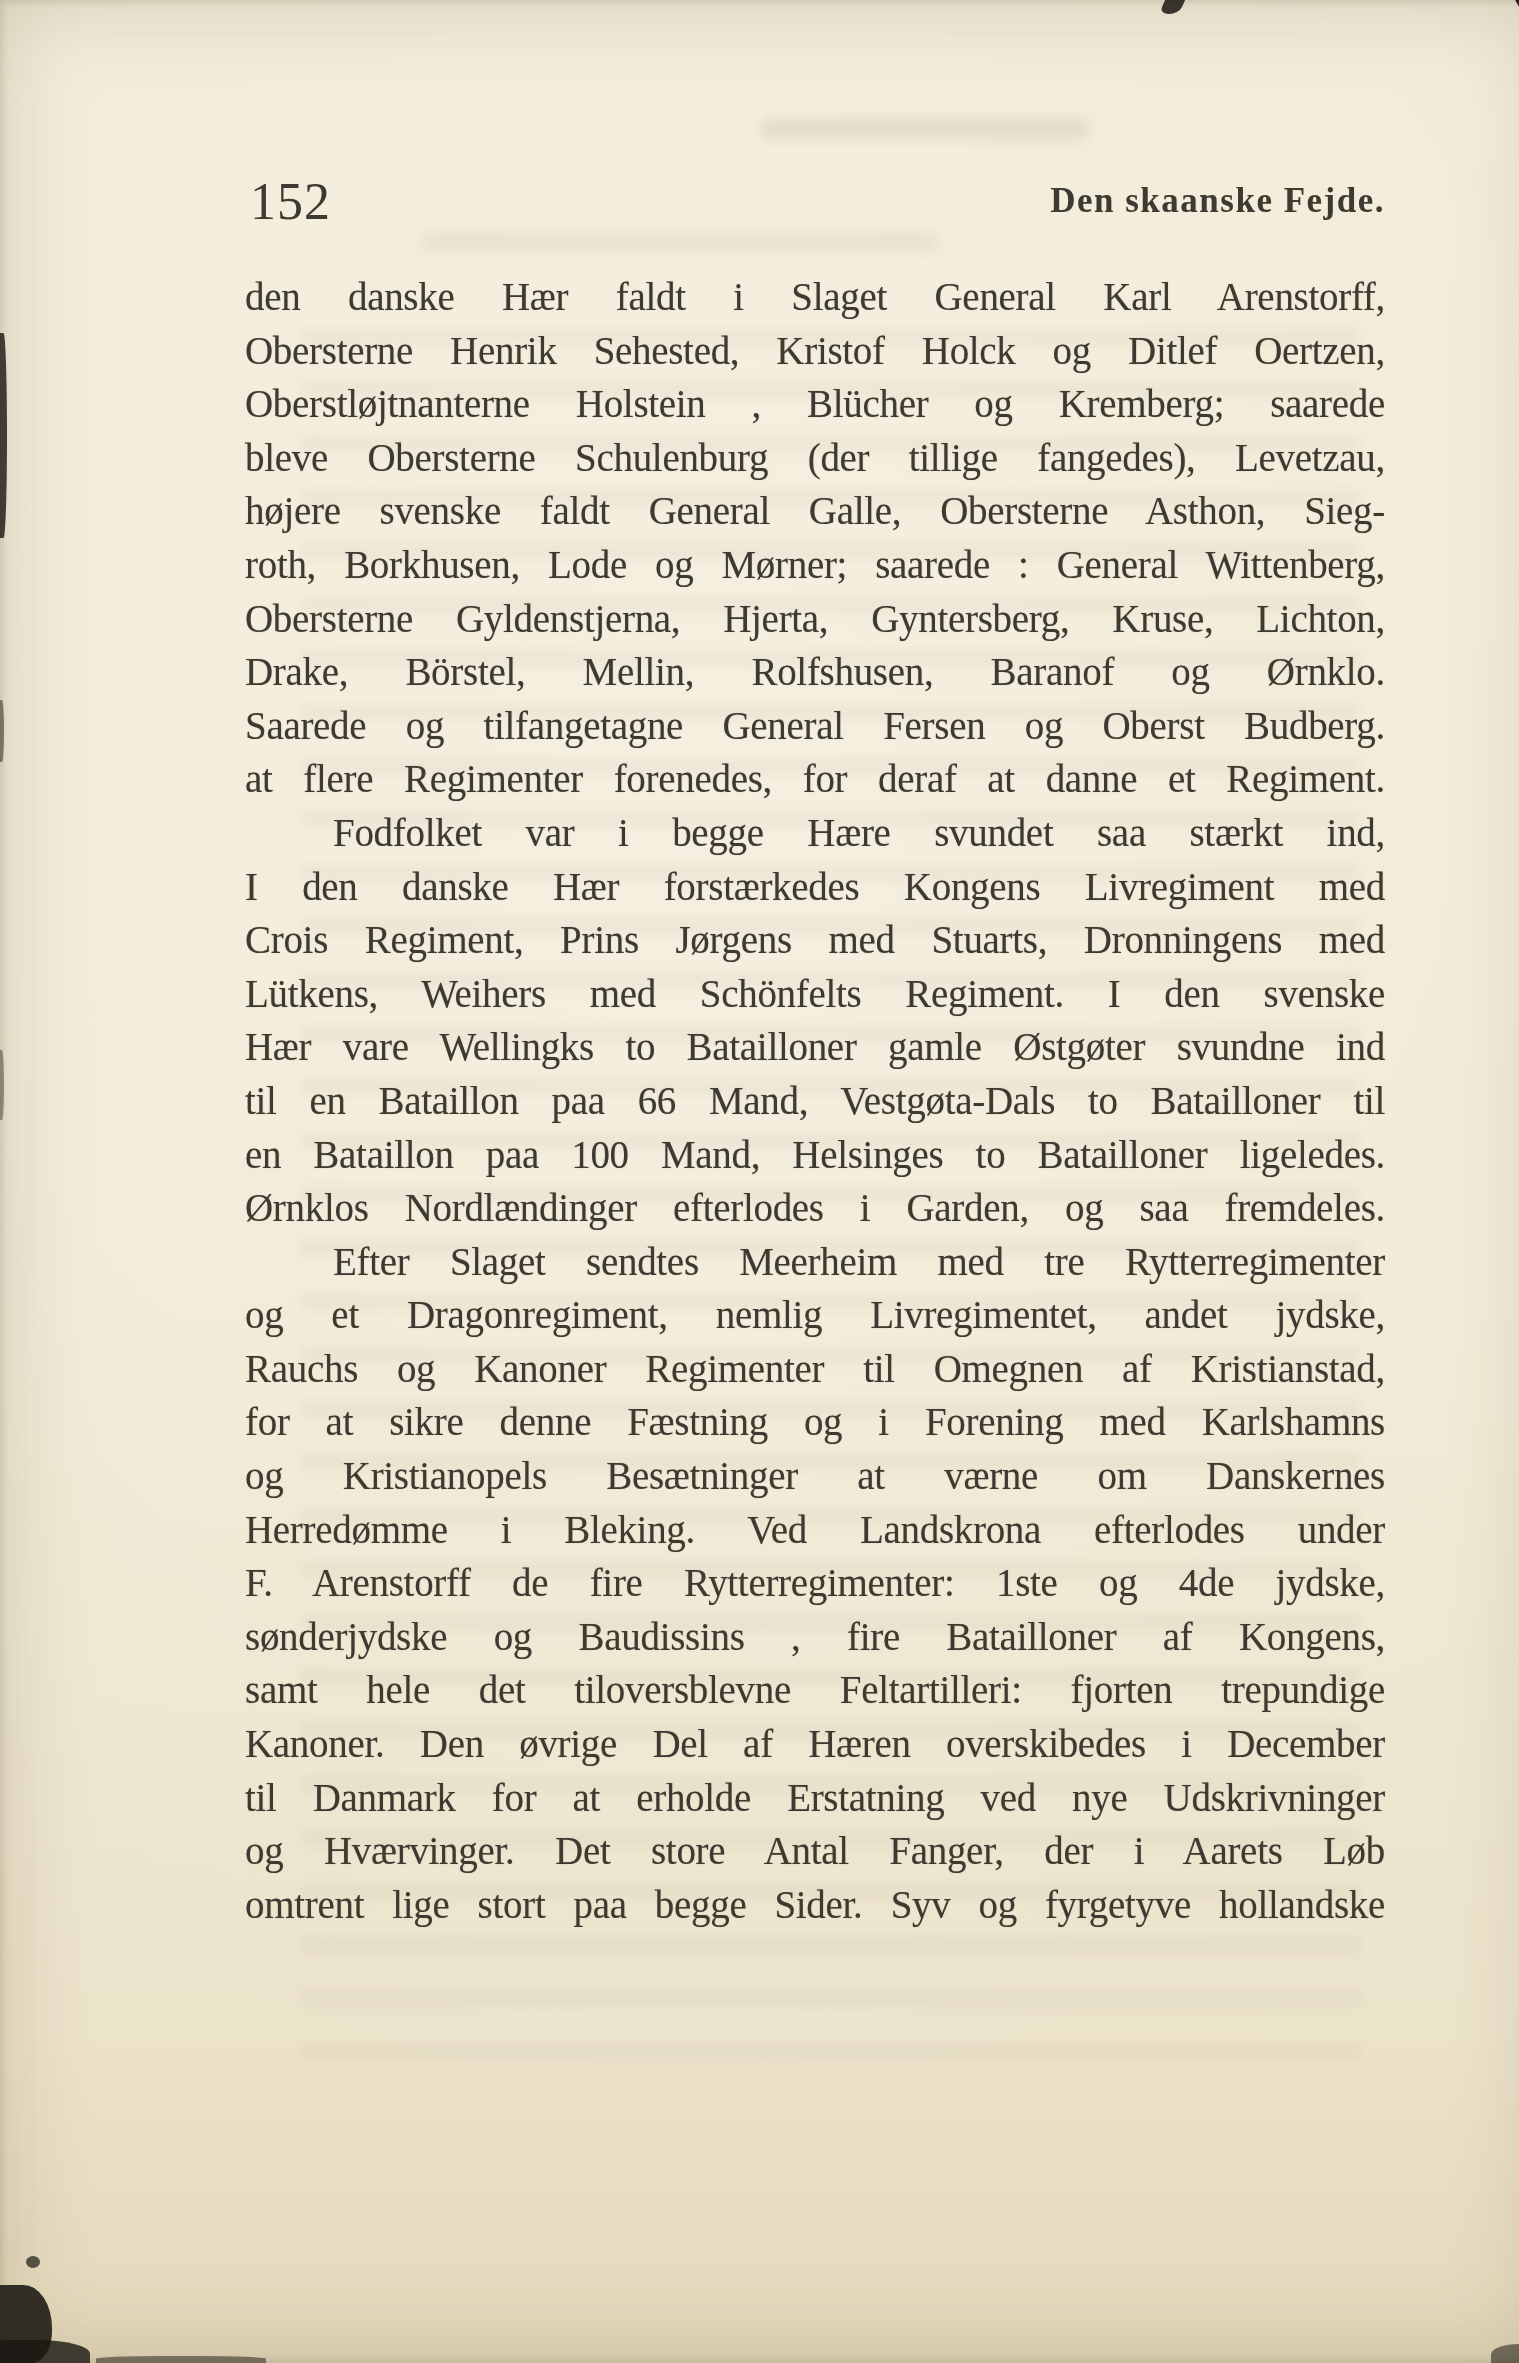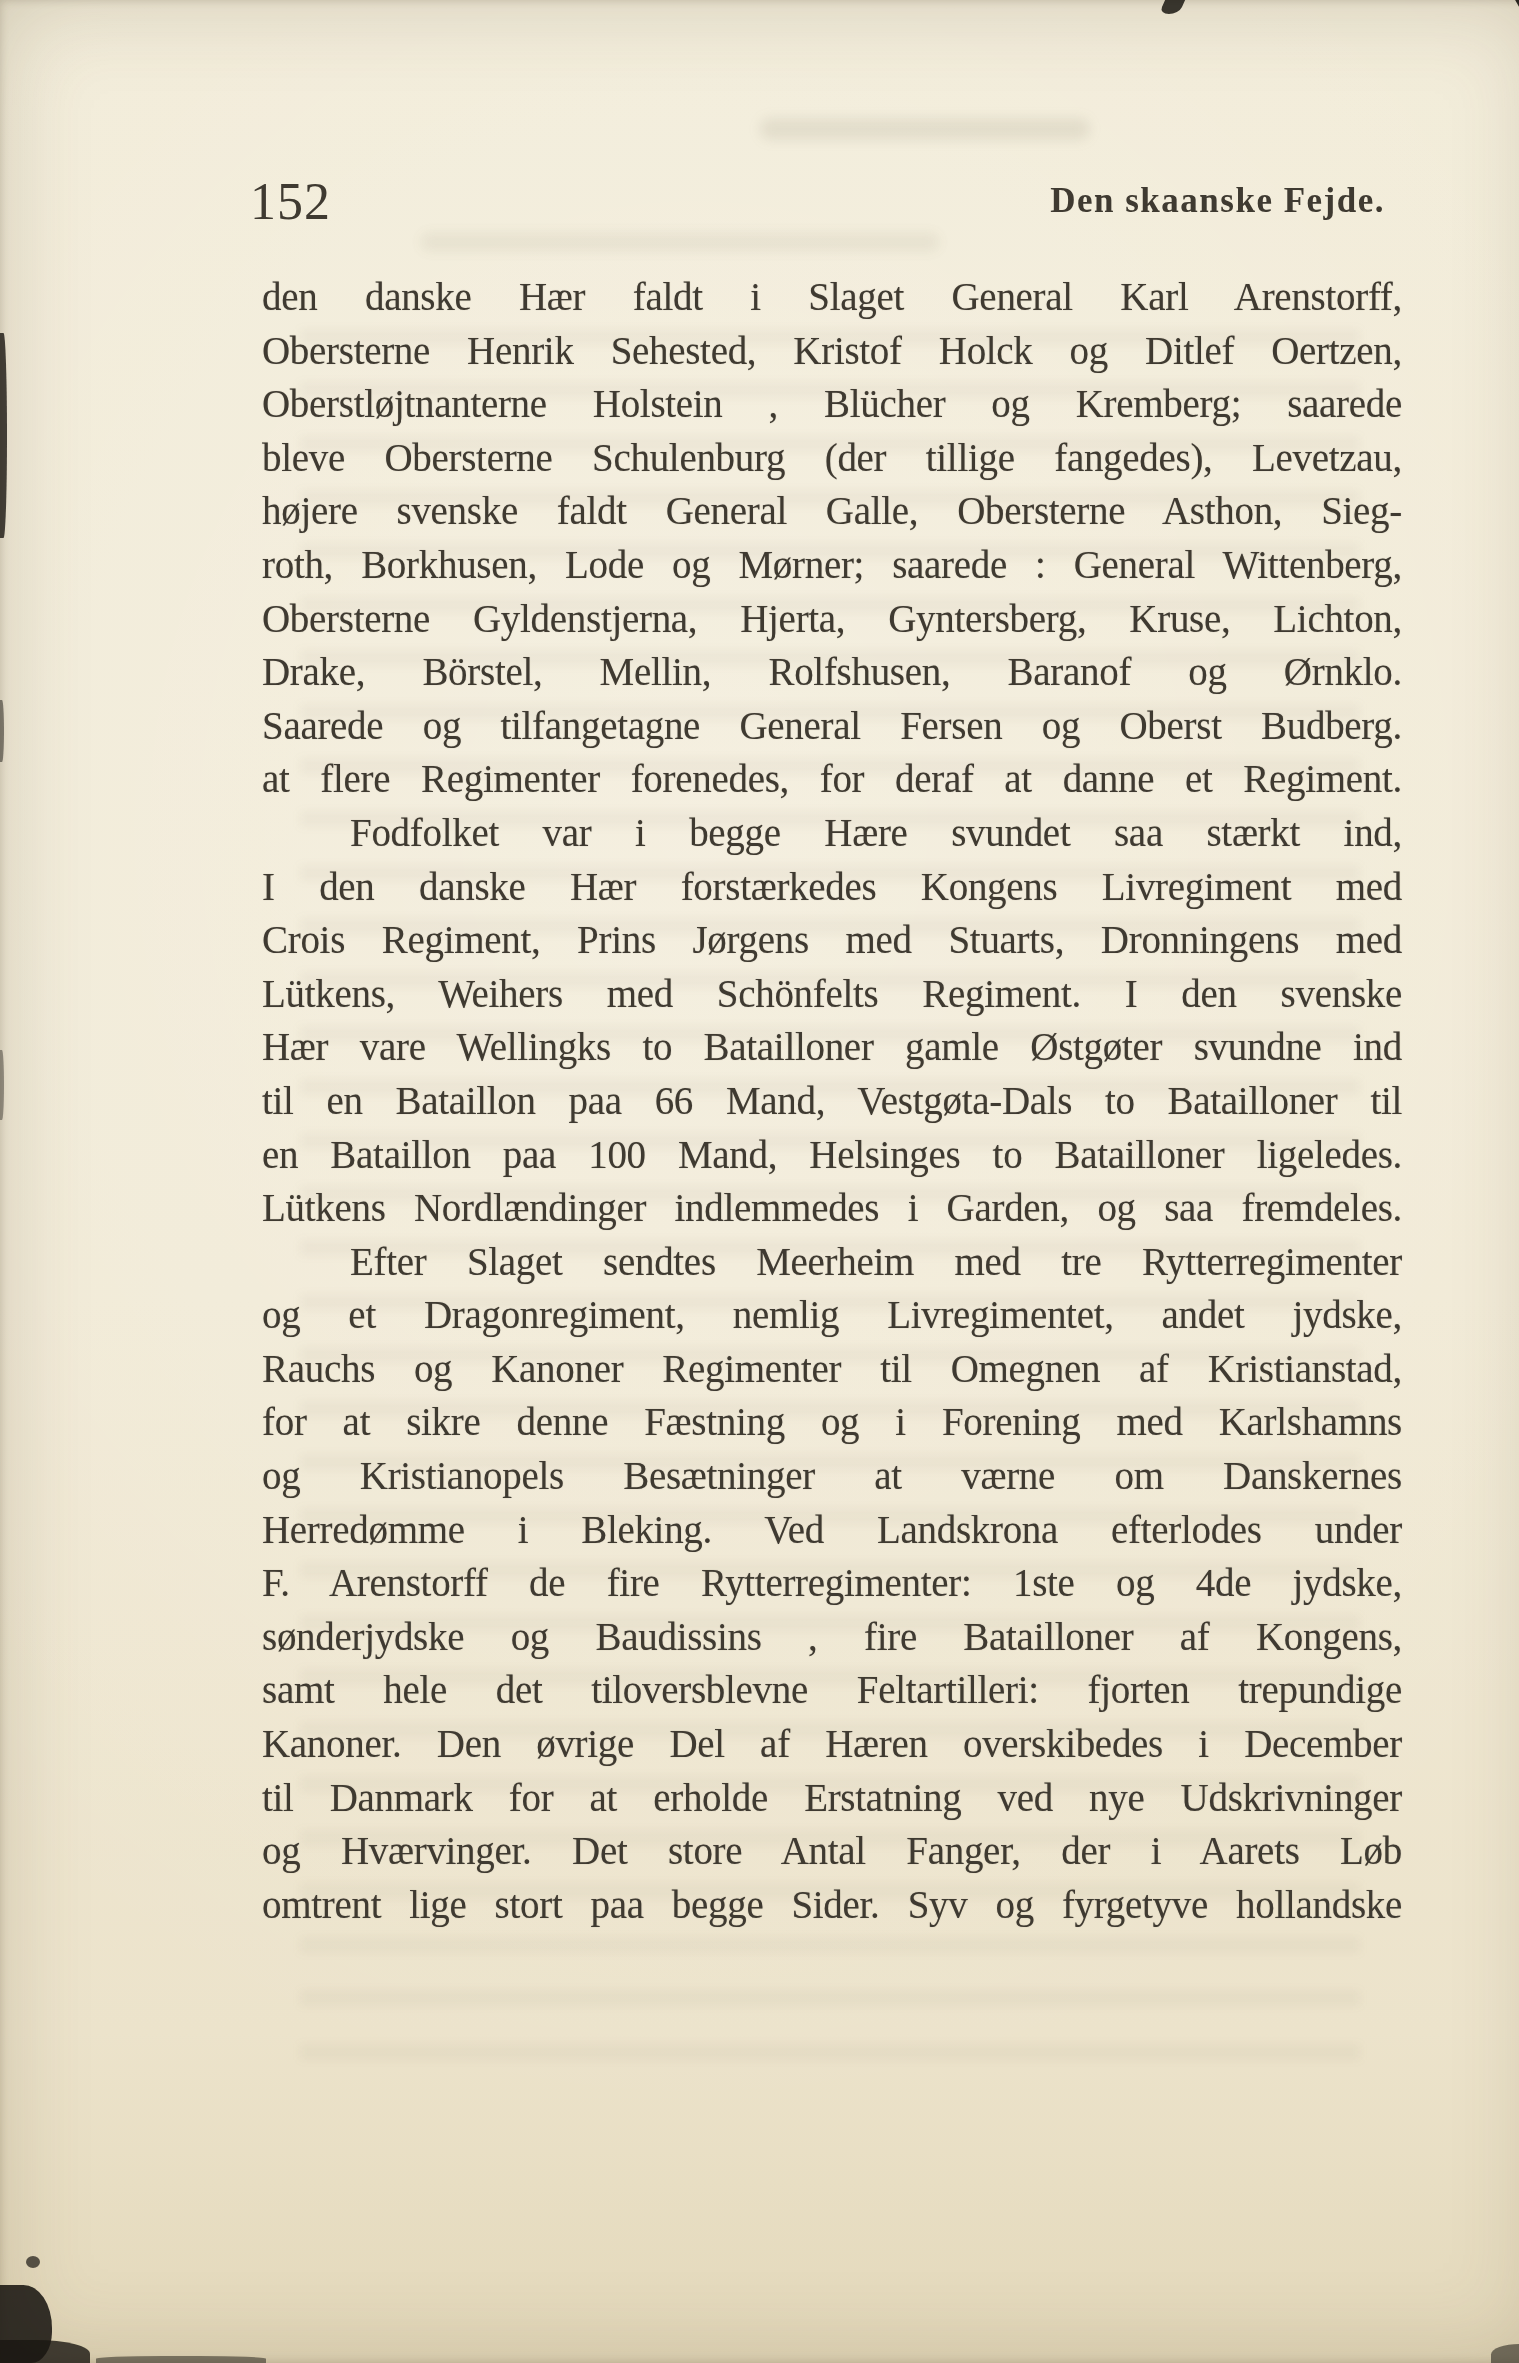--- a/index.html
+++ b/index.html
@@ -28,21 +28,21 @@
     position: absolute;
     left: 245px; top: 183px; width: 1140px;
     text-align: right;
     font-size: 35px; line-height: 1;
     font-weight: 700;
     letter-spacing: 1.5px;
   }
   
   .text-block {
     position: absolute;
-    left: 262px; top: 270px; width: 1140px;
+    left: 245px; top: 270px; width: 1140px;
   }
   .tline {
     height: 53.6px;
     line-height: 53.6px;
     font-size: 39px;
     letter-spacing: -0.3px;
     text-align: justify;
     text-align-last: justify;
     white-space: normal;
     text-shadow: 0 0 1px rgba(63,58,49,0.35);
@@ -110,21 +110,21 @@
       <div class="tline">Drake, Börstel, Mellin, Rolfshusen, Baranof og Ørnklo.</div>
       <div class="tline">Saarede og tilfangetagne General Fersen og Oberst Budberg.</div>
       <div class="tline">at flere Regimenter forenedes, for deraf at danne et Regiment.</div>
       <div class="tline indent">Fodfolket var i begge Hære svundet saa stærkt ind,</div>
       <div class="tline">I den danske Hær forstærkedes Kongens Livregiment med</div>
       <div class="tline">Crois Regiment, Prins Jørgens med Stuarts, Dronningens med</div>
       <div class="tline">Lütkens, Weihers med Schönfelts Regiment. I den svenske</div>
       <div class="tline">Hær vare Wellingks to Batailloner gamle Østgøter svundne ind</div>
       <div class="tline">til en Bataillon paa 66 Mand, Vestgøta-Dals to Batailloner til</div>
       <div class="tline">en Bataillon paa 100 Mand, Helsinges to Batailloner ligeledes.</div>
-      <div class="tline">Lütkens Nordlændinger indlemmedes i Garden, og saa fremdeles.</div>
+      <div class="tline">Ørnklos Nordlændinger efterlodes i Garden, og saa fremdeles.</div>
       <div class="tline indent">Efter Slaget sendtes Meerheim med tre Rytterregimenter</div>
       <div class="tline">og et Dragonregiment, nemlig Livregimentet, andet jydske,</div>
       <div class="tline">Rauchs og Kanoner Regimenter til Omegnen af Kristianstad,</div>
       <div class="tline">for at sikre denne Fæstning og i Forening med Karlshamns</div>
       <div class="tline">og Kristianopels Besætninger at værne om Danskernes</div>
       <div class="tline">Herredømme i Bleking. Ved Landskrona efterlodes under</div>
       <div class="tline">F. Arenstorff de fire Rytterregimenter: 1ste og 4de jydske,</div>
       <div class="tline">sønderjydske og Baudissins , fire Batailloner af Kongens,</div>
       <div class="tline">samt hele det tiloversblevne Feltartilleri: fjorten trepundige</div>
       <div class="tline">Kanoner. Den øvrige Del af Hæren overskibedes i December</div>

